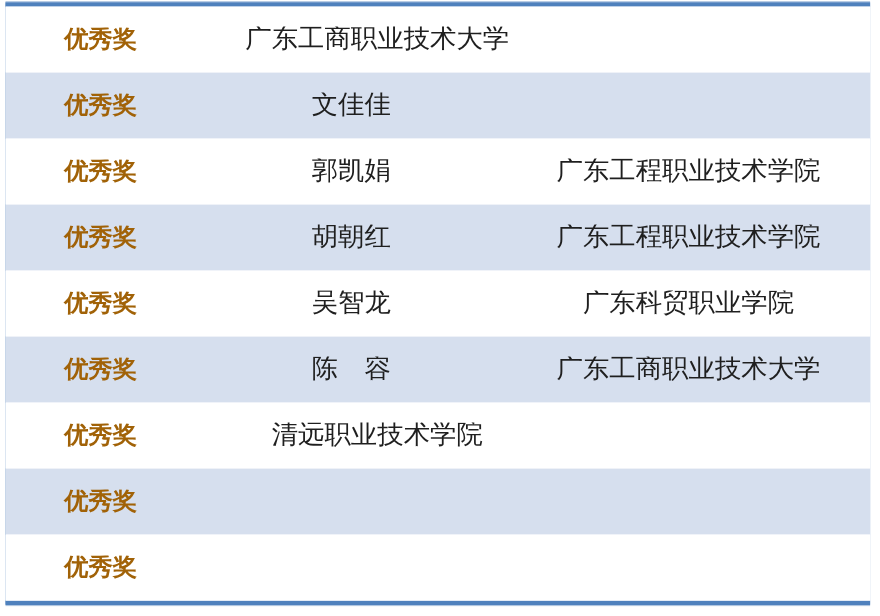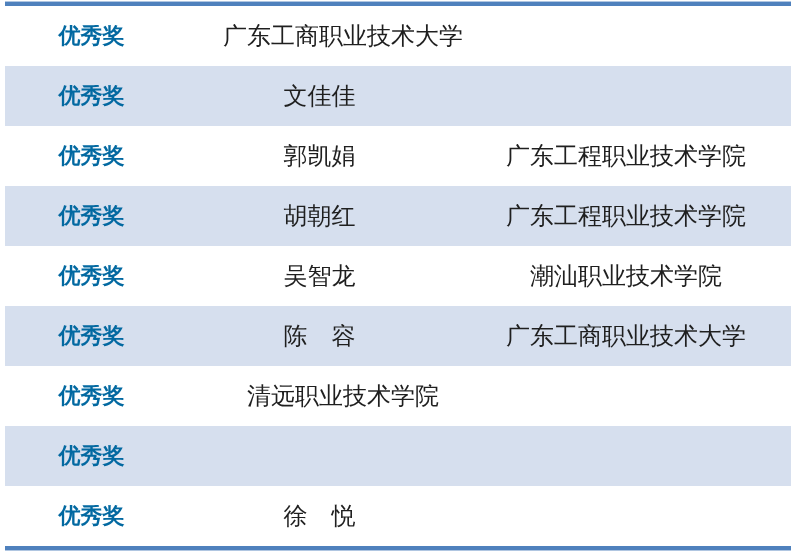--- a/index.html
+++ b/index.html
@@ -38,21 +38,21 @@
     text-align: center;
     font-size: 24px;
     line-height: 1;
     white-space: nowrap;
     overflow: hidden;
   }
   .cell.award {
     width: 22%;
     font-weight: bold;
     font-size: 22px;
-    color: #0369a1;
+    color: #a16207;
   }
   .cell.name {
     width: 36%;
   }
   .cell.institution {
     width: 42%;
   }
 </style>
 </head>
 <body>
@@ -73,32 +73,31 @@
     <div class="cell institution">广东工程职业技术学院</div>
   </div>
       <div class="row band">
     <div class="cell award">优秀奖</div>
     <div class="cell name">胡朝红</div>
     <div class="cell institution">广东工程职业技术学院</div>
   </div>
       <div class="row">
     <div class="cell award">优秀奖</div>
     <div class="cell name">吴智龙</div>
-    <div class="cell institution">潮汕职业技术学院</div>
+    <div class="cell institution">广东科贸职业学院</div>
   </div>
       <div class="row band">
     <div class="cell award">优秀奖</div>
     <div class="cell name">陈　容</div>
     <div class="cell institution">广东工商职业技术大学</div>
   </div>
       <div class="row">
     <div class="cell award">优秀奖</div>
     <div class="cell institution">清远职业技术学院</div>
   </div>
       <div class="row band">
     <div class="cell award">优秀奖</div>
   </div>
       <div class="row">
     <div class="cell award">优秀奖</div>
-    <div class="cell name">徐　悦</div>
   </div>
     </div>
 </div>
 
 </body></html>

